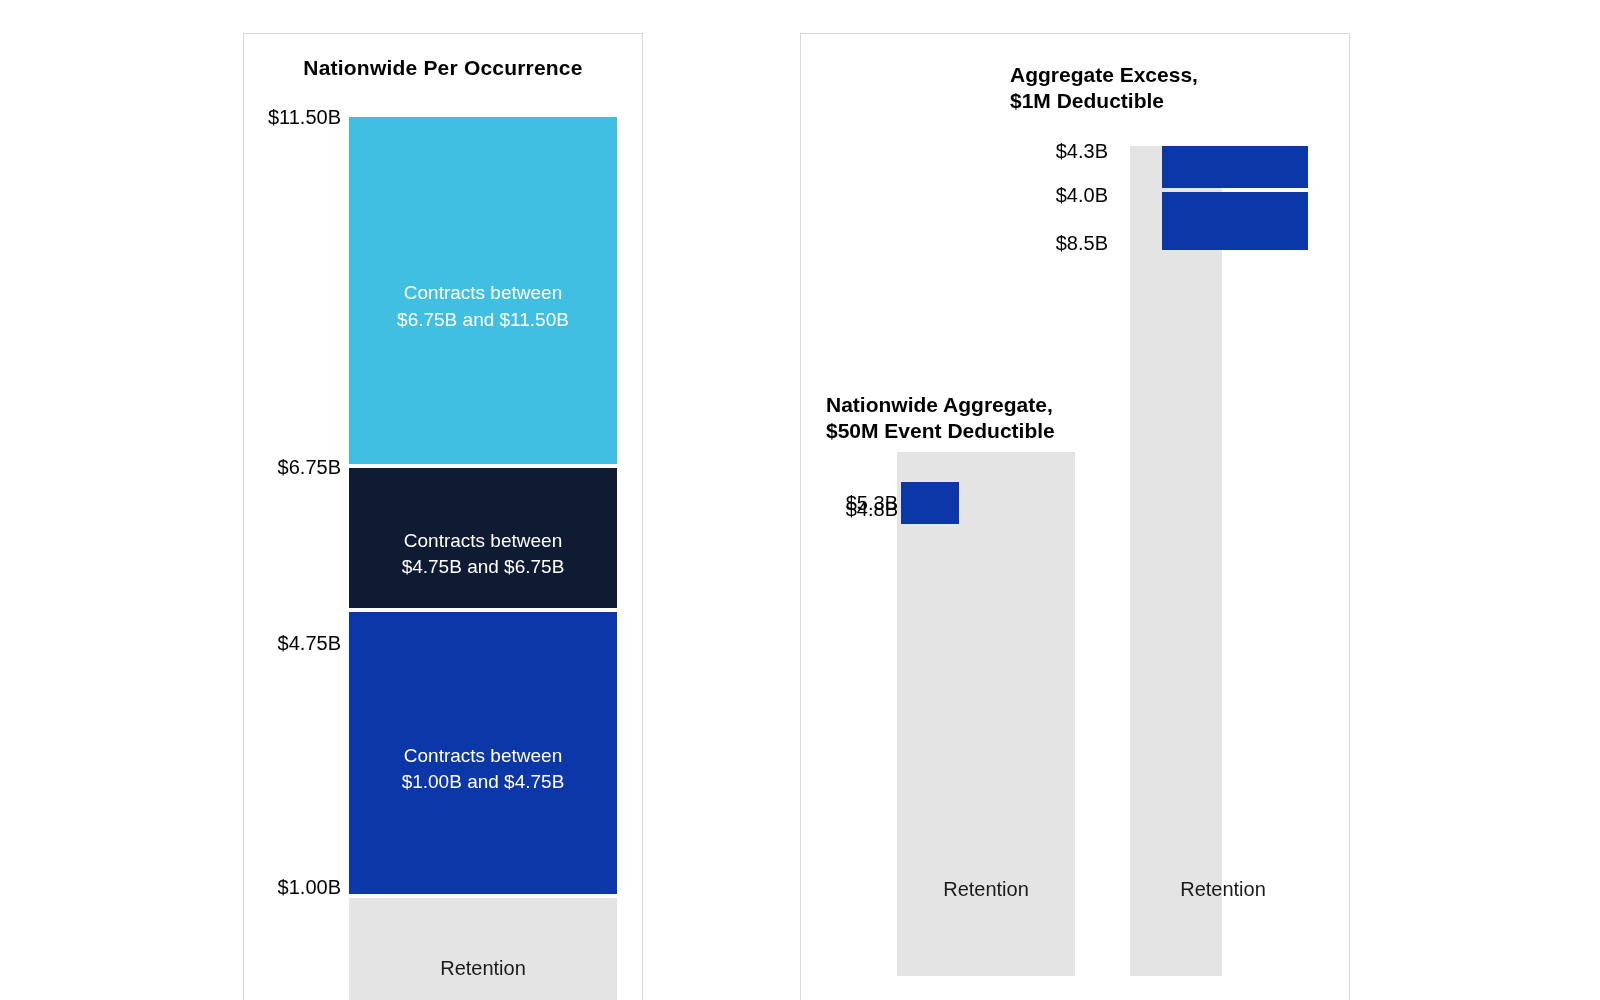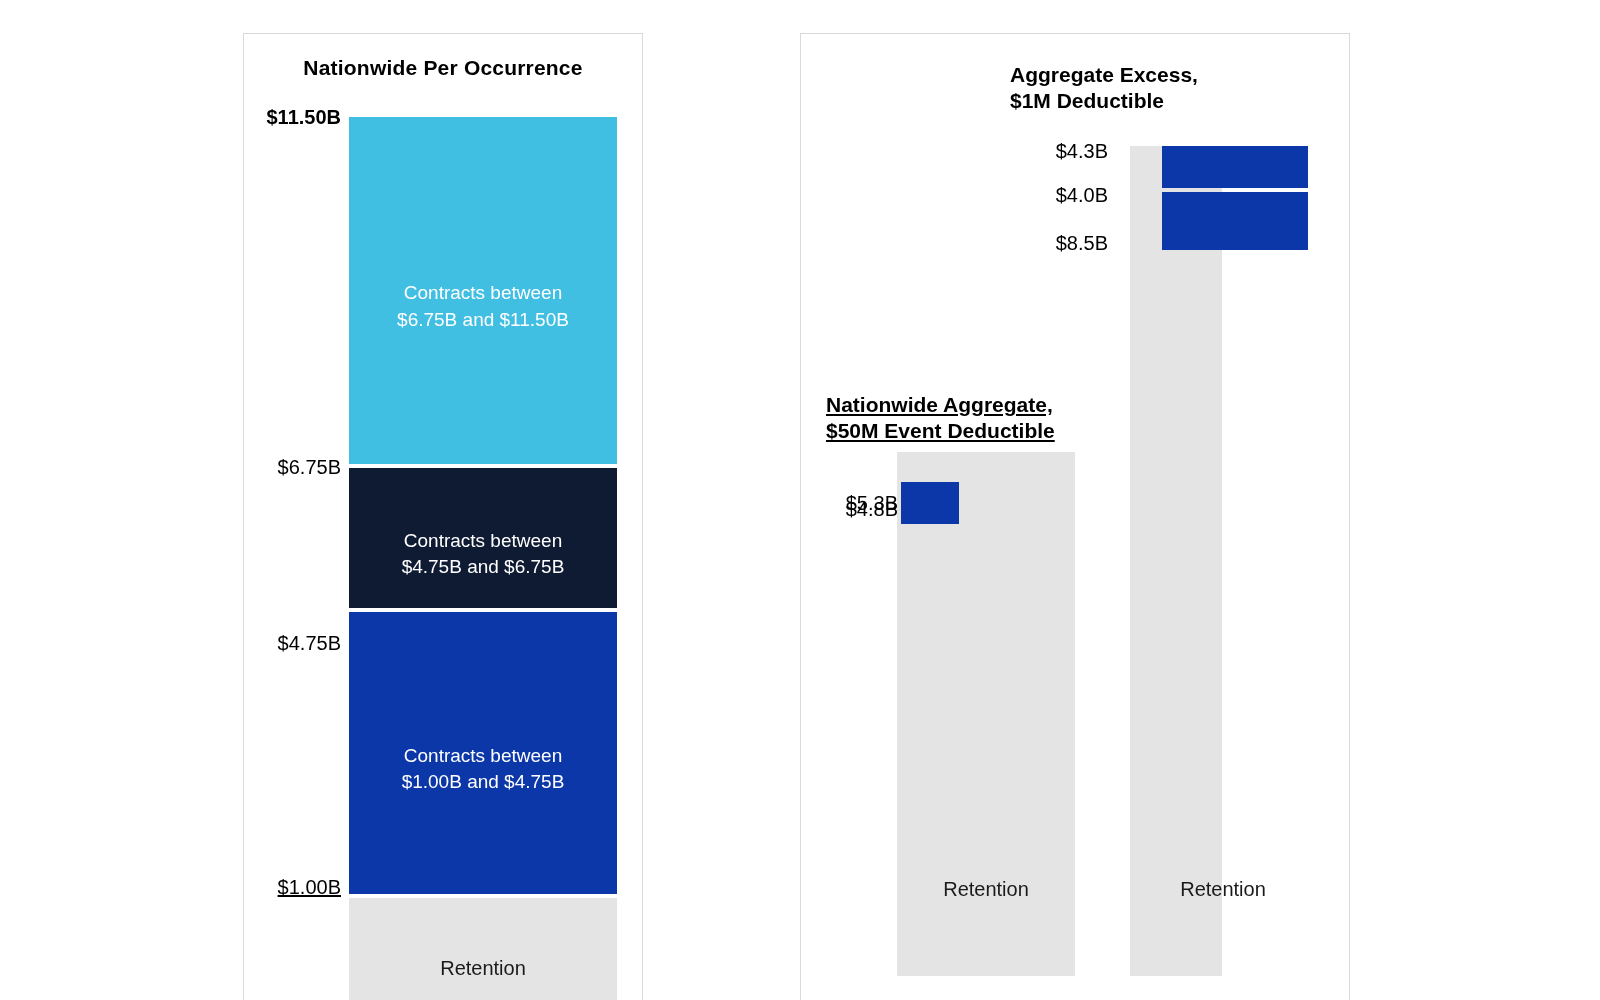--- a/index.html
+++ b/index.html
@@ -40,21 +40,20 @@
     letter-spacing: .2px;
   }
   #title-agg-excess {
     left: 1010px; top: 62px; width: 320px;
     font-size: 21px;
   }
   #title-nw-agg {
     left: 826px; top: 392px; width: 300px;
     text-align: left;
     font-size: 21px;
-    text-decoration: underline;
   }
 
   
   .seg {
     position: absolute;
     box-sizing: border-box;
     display: flex;
     align-items: center;
     justify-content: center;
     text-align: center;
@@ -82,24 +81,24 @@
     text-align: right;
     white-space: nowrap;
   }
 
   
   #seg-left-top       { left: 349px; top: 117px;  width: 268px; height: 347px; }
   #seg-left-mid       { left: 349px; top: 468px;  width: 268px; height: 140px; }
   #seg-left-low       { left: 349px; top: 612px;  width: 268px; height: 282px; }
   #seg-left-retention { left: 349px; top: 898px;  width: 268px; height: 110px; }
 
-  #lbl-l-1150 { left: 243px; top: 106px; width: 98px; font-weight: bold; }
+  #lbl-l-1150 { left: 243px; top: 106px; width: 98px; }
   #lbl-l-675  { left: 243px; top: 456px; width: 98px; }
   #lbl-l-475  { left: 243px; top: 600px; width: 98px; margin-top: 32px; }
-  #lbl-l-100  { left: 243px; top: 876px; width: 98px; text-decoration: underline; }
+  #lbl-l-100  { left: 243px; top: 876px; width: 98px; }
 
   
   #seg-ae-top       { left: 1162px; top: 146px; width: 146px; height: 42px; }
   #seg-ae-bot       { left: 1162px; top: 192px; width: 146px; height: 58px; }
   #seg-ae-retention-col {
     left: 1130px; top: 146px; width: 92px; height: 830px;
   }
 
   
   #seg-na-box       { left: 901px; top: 482px; width: 58px; height: 42px; }

